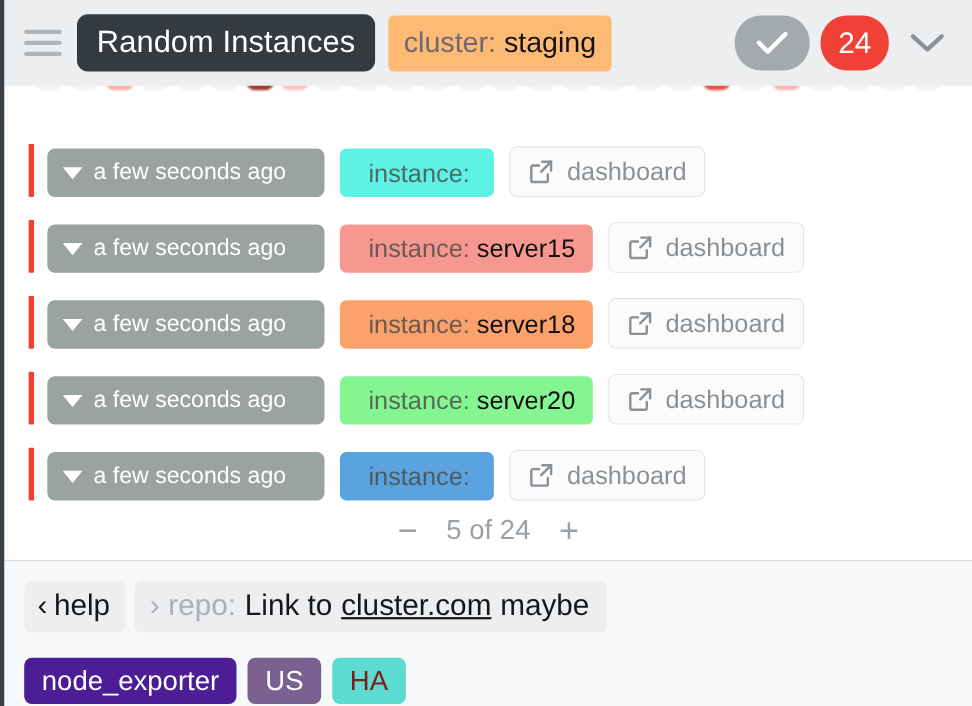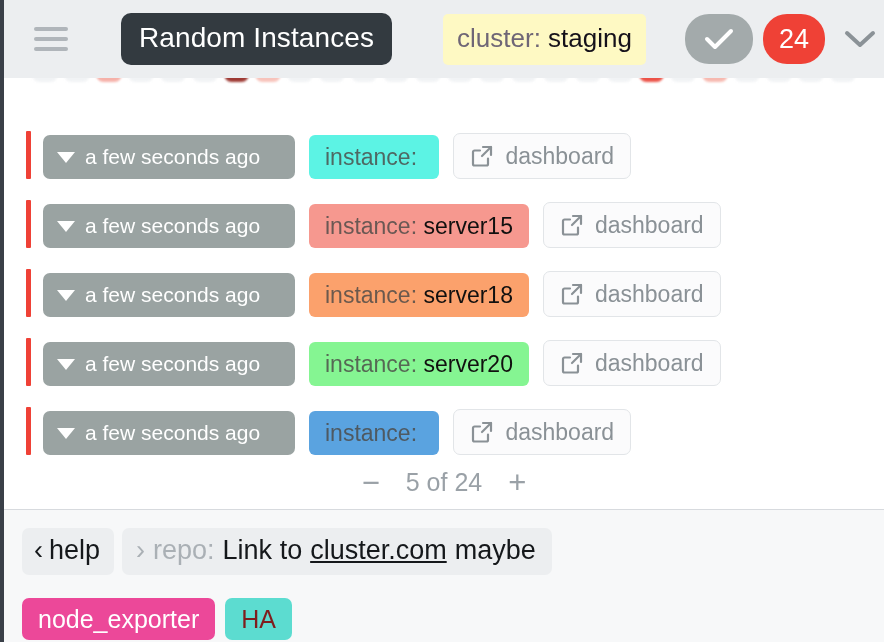--- a/index.html
+++ b/index.html
@@ -16,43 +16,42 @@
     background:#ffffff;
     overflow:hidden;
   }
 
   
   .header{
     position:relative;
     height:78px;
     background:#eceef0;
     display:flex;align-items:center;
-    padding-left:30px;
-    box-sizing:border-box;
-    gap:39px;
+    padding-left:18px;
+    box-sizing:border-box;
   }
   .hamburger{
     width:34px;height:30px;
     display:flex;flex-direction:column;justify-content:center;gap:6px;
     cursor:pointer;flex:0 0 auto;
     margin-right:14px;
   }
   .hamburger span{display:block;height:4px;border-radius:2px;background:#b0b5ba;}
 
   .title-pill{
     background:#333a40;color:#ffffff;
     font-size:28px;
     padding:9px 18px 11px 18px;
     border-radius:10px;
     white-space:nowrap;
     letter-spacing:.1px;
   }
   .cluster-pill{
     margin-left:12px;
-    background:#fef9c3;
+    background:#fdba74;
     border-radius:5px;
     padding:9px 14px 11px 14px;
     font-size:26px;white-space:nowrap;
   }
   .cluster-pill .k{color:#6f6676;}
   .cluster-pill .v{color:#15111a;}
 
   .header-right{
     margin-left:auto;display:flex;align-items:center;gap:10px;
     padding-right:16px;
@@ -131,21 +130,21 @@
     margin-left:14px;
     border-radius:6px;
     height:44px;
     display:flex;align-items:center;
     padding:0 16px;
     font-size:23px;
     white-space:nowrap;
     color:#15111a;
     flex:0 0 auto;
   }
-  .instance-pill .k{color:#4c4a47;opacity:.82;}
+  .instance-pill .k{color:#4c4a47;opacity:.82;margin-left:10px;}
   .instance-pill .v{color:#11100f;}
   .dash-btn{
     margin-left:14px;
     background:#fbfbfc;
     border:1px solid #e2e5e8;
     border-radius:7px;
     height:44px;
     display:flex;align-items:center;gap:11px;
     padding:0 16px;
     font-size:23px;color:#8a9196;
@@ -397,18 +396,19 @@
       <span class="gt">›</span>
       <span class="k">repo:</span>
       <span class="txt">Link to</span>
       <span class="lnk">cluster.com</span>
       <span class="txt">maybe</span>
     </div>
 
   </div>
 
   <div class="tagbar" id="tagbar">
-      <div class="tag" style="background: #ec4899; color: rgb(255, 255, 255);">node_exporter</div>
+      <div class="tag" style="background: #4c1d95; color: rgb(255, 255, 255);">node_exporter</div>
+      <div class="tag" style="background: rgb(122, 97, 145); color: rgb(255, 255, 255);">US</div>
       <div class="tag" style="background: rgb(92, 220, 208); color: #7f1d1d;">HA</div>
     </div>
   <div class="fill-rest" style="height:40px;"></div>
 
 </div>
 
 </body></html>

